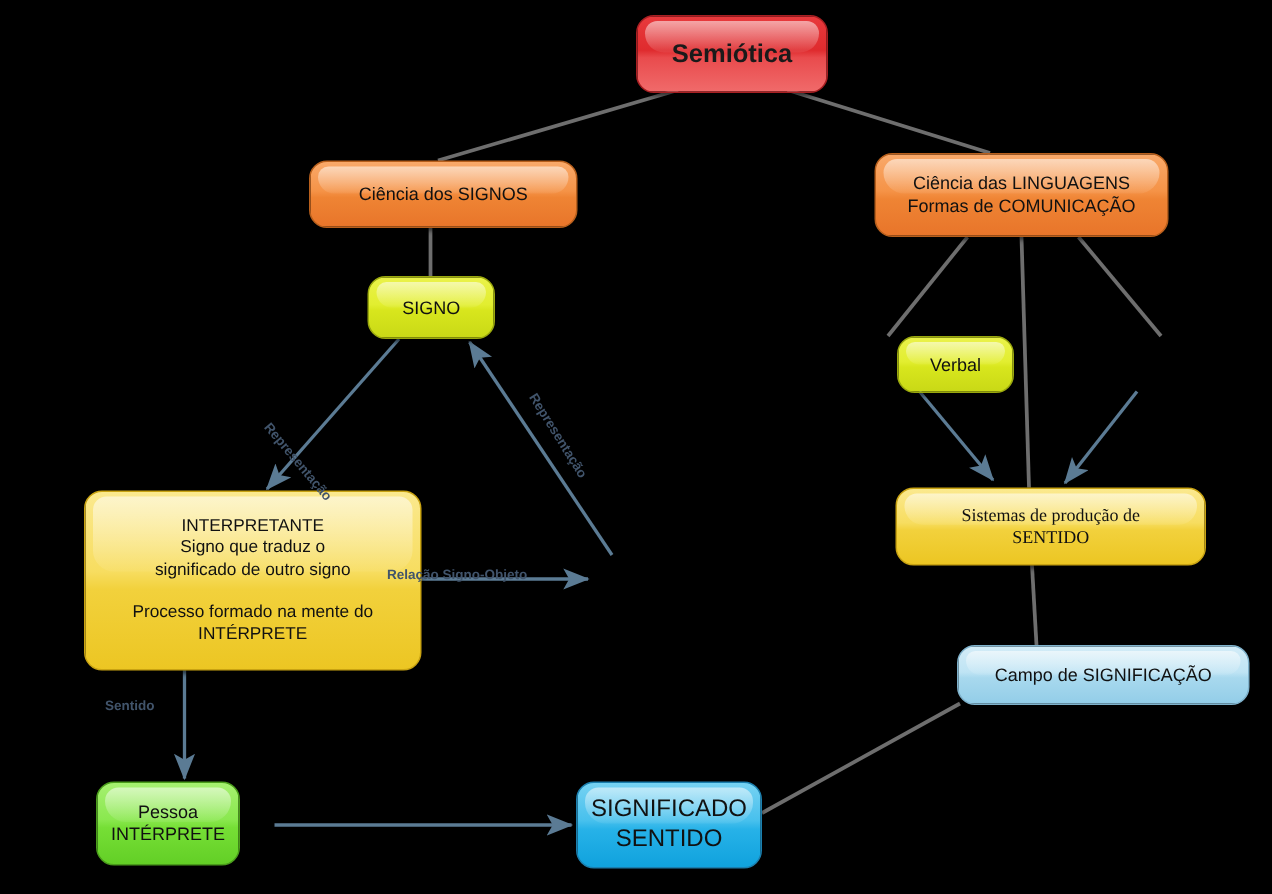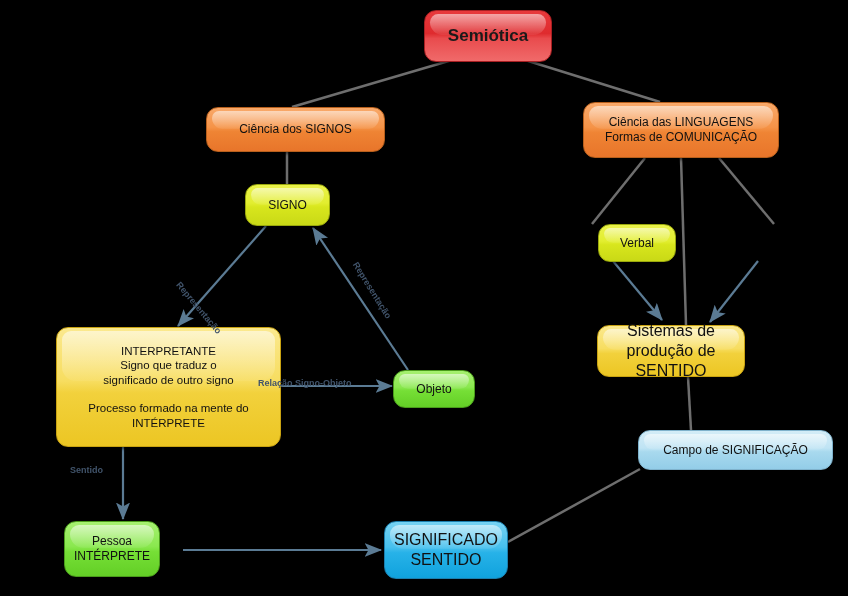--- a/index.html
+++ b/index.html
@@ -161,28 +161,25 @@
 
   <div class="node n-yellow" style="left:12px; top:327px; width:225px; height:120px; font-size:11.5px;margin-left:44px;">
     <span>INTERPRETANTE
 Signo que traduz o
 significado de outro signo
 
 Processo formado na mente do
 INTÉRPRETE</span>
   </div>
 
-  <div class="node n-yellow" style="left:597px; top:325px; width:148px; height:52px; font-size:16px;">
+  <div class="node n-yellow" style="left:597px; top:325px; width:207px; height:52px; font-size:12px;font-family:Liberation Serif, serif;">
     <span>Sistemas de produção de
 SENTIDO</span>
   </div>
 
-  <div class="node n-green" style="left:393px; top:370px; width:82px; height:38px; font-size:12px;">
-    <span>Objeto</span>
-  </div>
 
   <div class="node n-green" style="left:64px; top:521px; width:96px; height:56px; font-size:12px;">
     <span>Pessoa
 INTÉRPRETE</span>
   </div>
 
   <div class="node n-lightblue" style="left:594px; top:430px; width:195px; height:40px; font-size:12px;margin-left:44px;">
     <span>Campo de SIGNIFICAÇÃO</span>
   </div>
 

